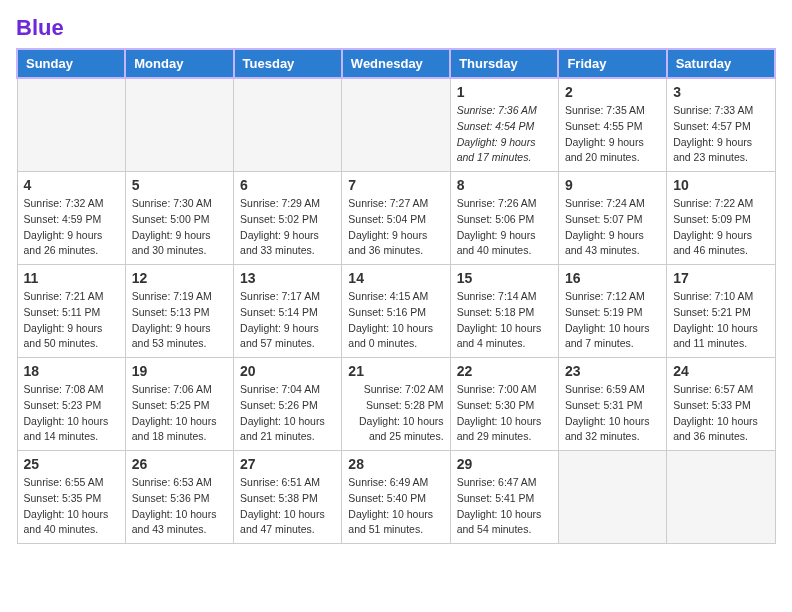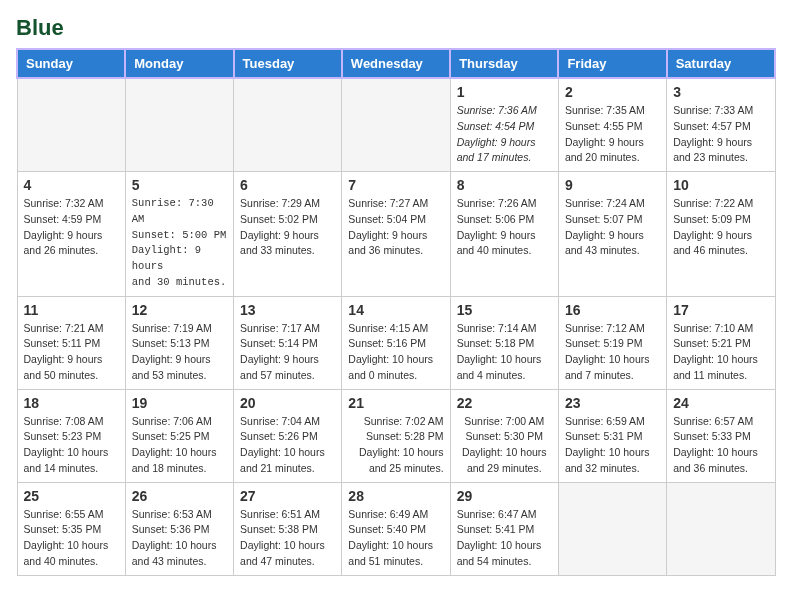--- a/index.html
+++ b/index.html
@@ -80,21 +80,21 @@
       line-height: 1.5;
       color: #333;
     }
   </style>
 </head>
 <body>
 
 <div class="header">
   <div class="logo">
     <div>
-      <span class="logo-text" style="color:#14532d;">Blue</span>
+      <span class="logo-text" style="color:#6d28d9;">Blue</span>
     </div>
   </div>
   <div class="title-block">
     <div class="main-title"></div>
     <div class="subtitle"></div>
   </div>
 </div>
 
 <table class="calendar">
   <thead>
@@ -139,21 +139,21 @@
       <tr>
         <td>
           <span class="day-num">4</span>
           <div class="day-info" style="white-space: pre-line;">Sunrise: 7:32 AM
 Sunset: 4:59 PM
 Daylight: 9 hours
 and 26 minutes.</div>
         </td>
         <td>
           <span class="day-num">5</span>
-          <div class="day-info" style="white-space: pre-line; font-family: Liberation Mono, monospace;">Sunrise: 7:30 AM
+          <div class="day-info" style="white-space: pre-line;">Sunrise: 7:30 AM
 Sunset: 5:00 PM
 Daylight: 9 hours
 and 30 minutes.</div>
         </td>
         <td>
           <span class="day-num">6</span>
           <div class="day-info" style="white-space: pre-line;">Sunrise: 7:29 AM
 Sunset: 5:02 PM
 Daylight: 9 hours
 and 33 minutes.</div>
@@ -262,21 +262,21 @@
         </td>
         <td>
           <span class="day-num">21</span>
           <div class="day-info" style="white-space: pre-line; text-align: right;">Sunrise: 7:02 AM
 Sunset: 5:28 PM
 Daylight: 10 hours
 and 25 minutes.</div>
         </td>
         <td>
           <span class="day-num">22</span>
-          <div class="day-info" style="white-space: pre-line; text-align: center;">Sunrise: 7:00 AM
+          <div class="day-info" style="white-space: pre-line;">Sunrise: 7:00 AM
 Sunset: 5:30 PM
 Daylight: 10 hours
 and 29 minutes.</div>
         </td>
         <td>
           <span class="day-num">23</span>
           <div class="day-info" style="white-space: pre-line;">Sunrise: 6:59 AM
 Sunset: 5:31 PM
 Daylight: 10 hours
 and 32 minutes.</div>

